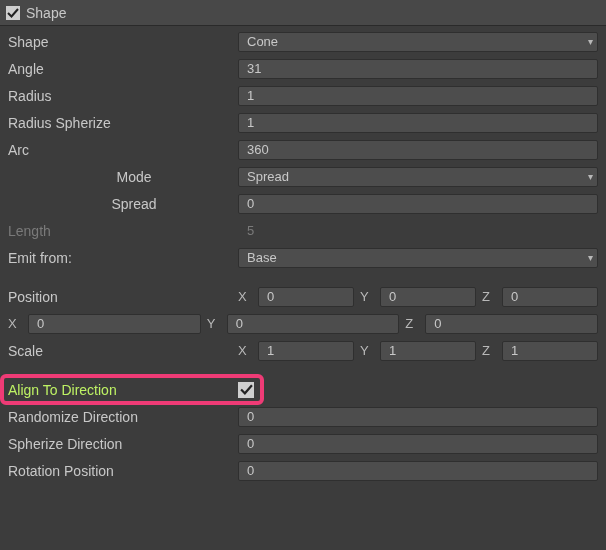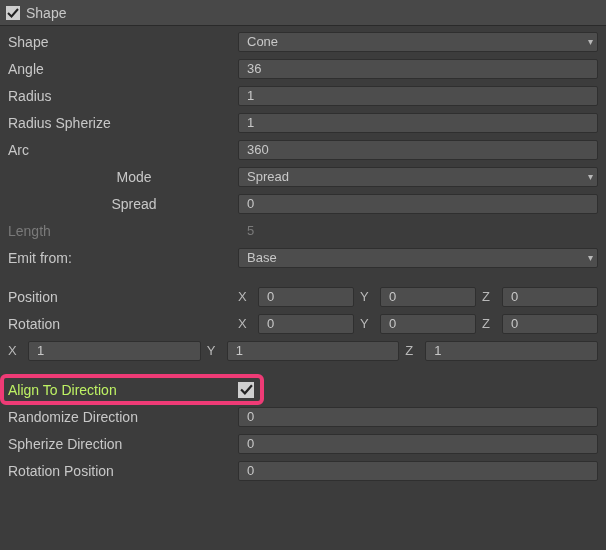--- a/index.html
+++ b/index.html
@@ -182,21 +182,21 @@
           <span>Cone</span>
           <span class="caret">▾</span>
         </div>
       </div>
     </div>
 
     <div class="row">
       <div class="label">Angle</div>
       <div class="value">
         <div class="numfield">
-            <span>36</span>
+            <span>31</span>
           </div>
       </div>
     </div>
 
     <div class="row">
       <div class="label">Radius</div>
       <div class="value">
         <div class="numfield">
             <span>1</span>
           </div>
@@ -279,21 +279,20 @@
         <div class="vec3-item">
             <span class="vec3-label">Z</span>
             <div class="vec3-field">
               <span>0</span>
             </div>
           </div>
       </div>
     </div>
 
     <div class="row">
-      <div class="label">Rotation</div>
       <div class="vec3">
         <div class="vec3-item">
             <span class="vec3-label">X</span>
             <div class="vec3-field">
               <span>0</span>
             </div>
           </div>
         <div class="vec3-item">
             <span class="vec3-label">Y</span>
             <div class="vec3-field">
@@ -303,20 +302,21 @@
         <div class="vec3-item">
             <span class="vec3-label">Z</span>
             <div class="vec3-field">
               <span>0</span>
             </div>
           </div>
       </div>
     </div>
 
     <div class="row">
+      <div class="label">Scale</div>
       <div class="vec3">
         <div class="vec3-item">
             <span class="vec3-label">X</span>
             <div class="vec3-field">
               <span>1</span>
             </div>
           </div>
         <div class="vec3-item">
             <span class="vec3-label">Y</span>
             <div class="vec3-field">

